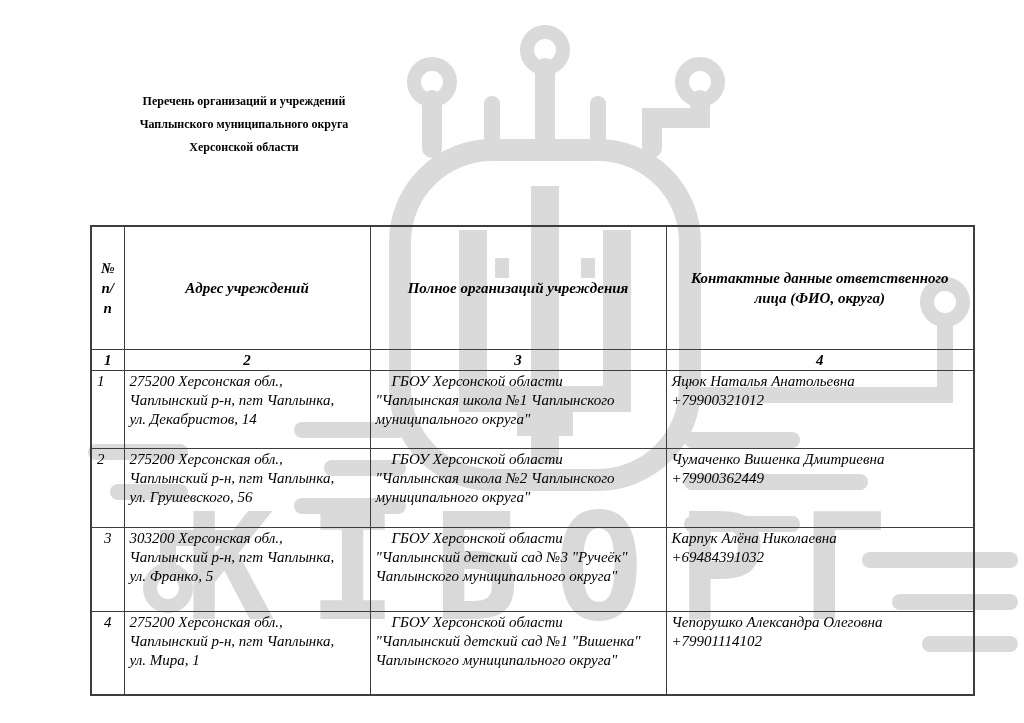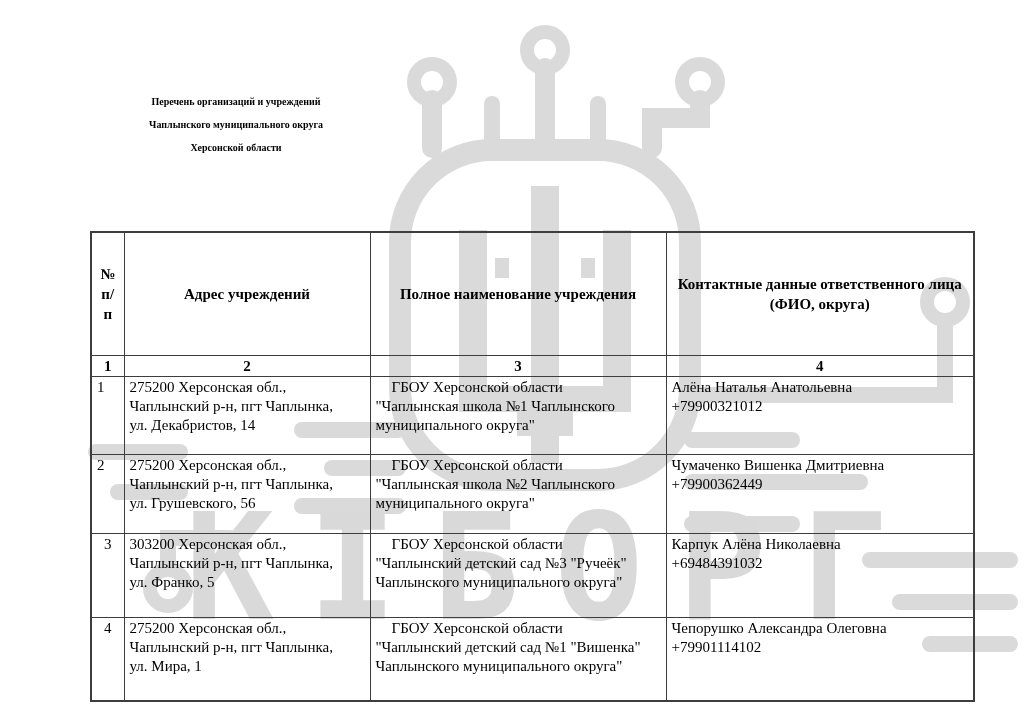--- a/index.html
+++ b/index.html
@@ -16,31 +16,31 @@
   .watermark-layer { position: absolute; inset: 0; z-index: 0; }
   .wm-letters {
     position: absolute; left: 146px; top: 494px;
     font-family: "DejaVu Sans Mono", monospace;
     font-weight: bold; font-size: 148px; line-height: 1;
     letter-spacing: 34px; color: #d9d9d9; white-space: nowrap; margin-left: 39px;
   }
 
   
   .doc-title {
-    position: absolute; left: 124px; top: 90px; width: 224px;
+    position: absolute; left: 132px; top: 90px; width: 224px;
     z-index: 2; text-align: center;
-    font-weight: bold; font-size: 10px; line-height: 23px;
+    font-weight: bold; font-size: 12px; line-height: 23px;
   }
 
   
   table.org-table {
-    position: absolute; left: 90px; top: 231px; z-index: 1;
+    position: absolute; left: 90px; top: 225px; z-index: 1;
     border-collapse: collapse; table-layout: fixed;
     width: 883px; background: transparent;
-    font-size: 15px; line-height: 19px;
+    font-size: 15px; line-height: 19px; font-style: italic;
   }
   table.org-table td, table.org-table th {
     border: 1px solid #3d3d3d;
     padding: 1px 5px;
     vertical-align: top;
     overflow: hidden;
   }
   table.org-table { border: 2px solid #3d3d3d; }
   tr.hdr th {
     height: 118px; vertical-align: middle; text-align: center;
@@ -118,40 +118,40 @@
     <colgroup>
       <col style="width:33px">
         <col style="width:246px">
       <col style="width:296px">
         <col style="width:308px">
     </colgroup>
     <tbody>
         <tr class="hdr">
       <th>№ п/п</th>
       <th>Адрес учреждений</th>
-      <th>Полное наименование учреждения</th>
+      <th>Полное организаций учреждения</th>
       <th>Контактные данные ответственного лица (ФИО, округа)</th>
     </tr>
     <tr class="numrow">
       <td>1</td>
       <td>2</td>
       <td>3</td>
       <td>4</td>
     </tr>
 
     <tr class="r1">
       <td class="numcell n1">1</td>
       <td>
             <div class="addr-in">275200 Херсонская обл., Чаплынский р-н, пгт Чаплынка, ул. Декабристов, 14</div>
           </td>
       <td class="namecell">
             <div class="name-in">ГБОУ Херсонской области "Чаплынская школа №1 Чаплынского муниципального округа"</div>
           </td>
       <td class="contactcell">
-        <div>Алёна Наталья Анатольевна</div>
+        <div>Яцюк Наталья Анатольевна</div>
         <div>+79900321012</div>
       </td>
     </tr>
 
     <tr class="r2">
       <td class="numcell n2">2</td>
       <td>
             <div class="addr-in">275200 Херсонская обл., Чаплынский р-н, пгт Чаплынка, ул. Грушевского, 56</div>
           </td>
       <td class="namecell">

